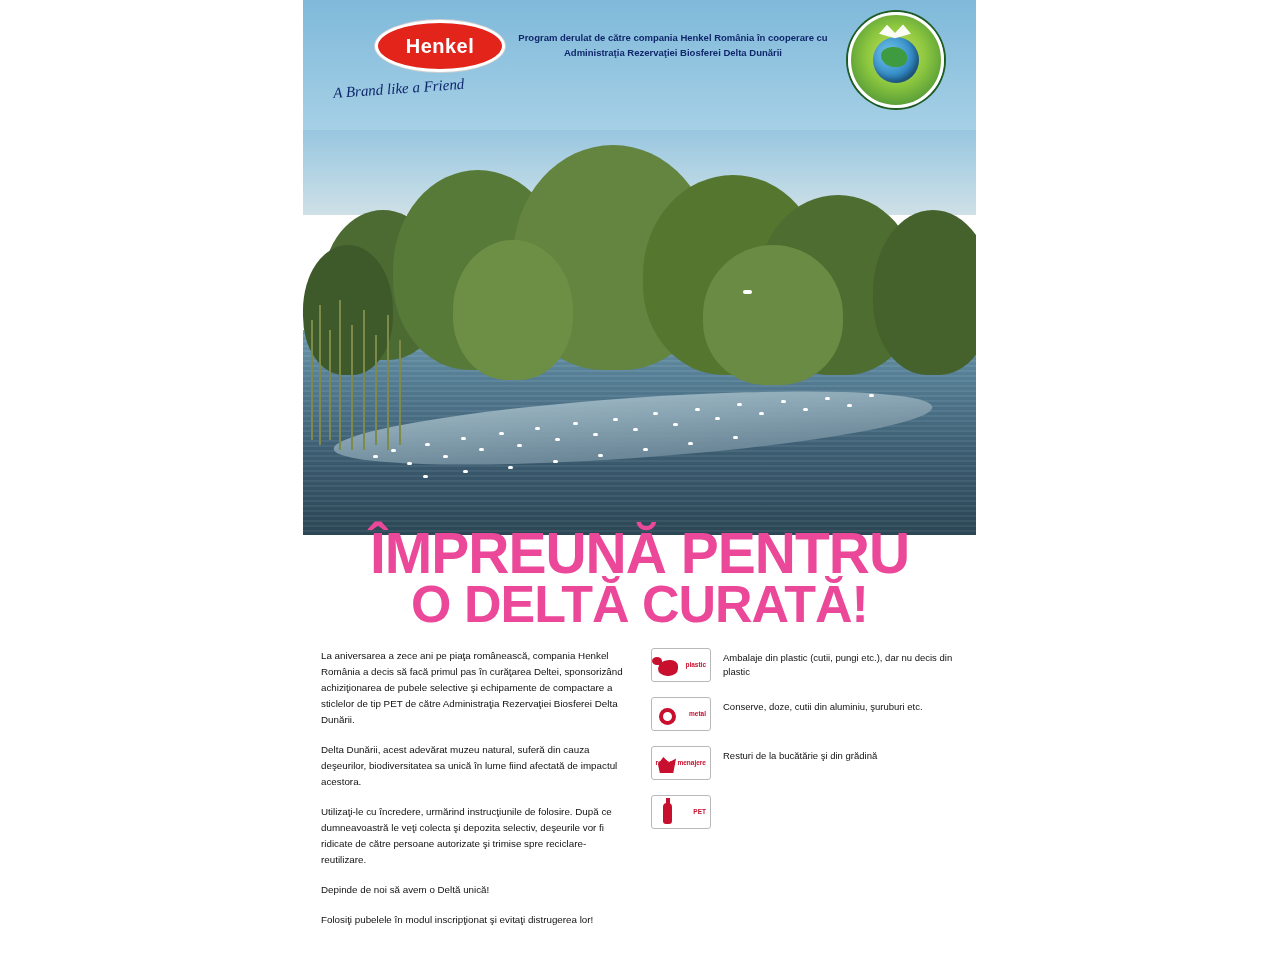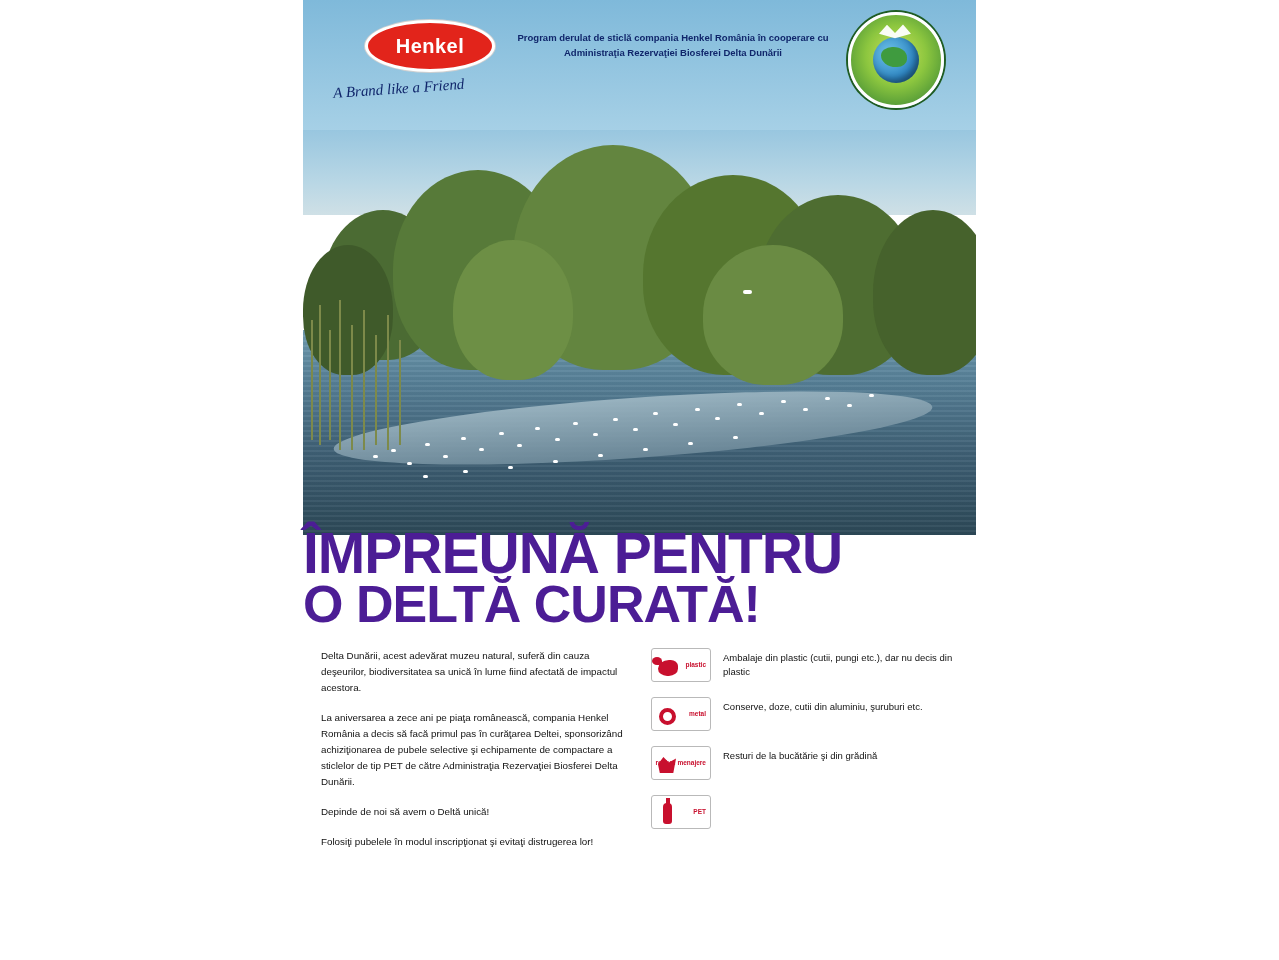--- a/index.html
+++ b/index.html
@@ -16,21 +16,21 @@
   .header{
     position:absolute;left:0;top:0;width:673px;height:130px;
     background:linear-gradient(to bottom,#8fc2df 0%,#a9d2e7 55%,#bcdcea 100%);
     overflow:hidden;
   }
   .sky-tone{
     position:absolute;left:0;top:0;width:673px;height:130px;
     background:linear-gradient(to bottom,#7fb9da,#a6d0e6);
   }
   .henkel-logo{
-    position:absolute;left:62px;top:20px;width:124px;height:46px;
+    position:absolute;left:72px;top:20px;width:124px;height:46px;
     border-radius:50%;
     background:#e2241b;
     border:3px solid #ffffff;
     box-shadow:0 0 0 1px #d0d0d0;
     display:flex;align-items:center;justify-content:center;text-align:center;
   }
   .henkel-logo span{
     color:#ffffff;font-size:20px;font-weight:bold;letter-spacing:.5px;
     font-family:"Liberation Sans", sans-serif;
   }
@@ -100,22 +100,22 @@
     opacity:.9;
   }
   .birds{position:absolute;left:0;top:0;width:673px;height:535px;}
   .bird-dot{position:absolute;width:5px;height:3px;background:#ffffff;border-radius:2px;}
   .reeds{
     position:absolute;left:0;top:300px;width:120px;height:160px;
   }
   .reed{position:absolute;width:2px;background:#7d8a4a;}
   
   .headline{
-    position:absolute;left:0;top:527px;width:673px;
-    color:#4c1d95;font-weight:bold;letter-spacing:-1px;
+    position:absolute;left:0;top:527px;width:673px;text-align:center;
+    color:#ec4899;font-weight:bold;letter-spacing:-1px;
     font-family:"Liberation Sans", sans-serif;
   }
   .headline .l1{font-size:57px;line-height:52px;display:block;}
   .headline .l2{font-size:52px;line-height:50px;display:block;}
   
   .body-wrap{position:absolute;left:0;top:648px;width:673px;height:300px;}
   .col-left{
     position:absolute;left:18px;top:0;width:305px;
     font-size:9.8px;line-height:16px;color:#111111;
   }
@@ -259,39 +259,40 @@
       <div class="sky-tone"></div>
 
       <div class="henkel-logo">
         <span>Henkel</span>
       </div>
 
       <div class="brand-slogan">
         <span>A Brand like a Friend</span>
       </div>
 
-      <div class="hdr-text">Program derulat de sticlă compania Henkel România în cooperare cu Administraţia Rezervaţiei Biosferei Delta Dunării</div>
+      <div class="hdr-text">Program derulat de către compania Henkel România în cooperare cu Administraţia Rezervaţiei Biosferei Delta Dunării</div>
 
       <div class="reserve-logo">
         <div class="globe"></div>
         <div class="bird"></div>
       </div>
     </div>
   </div>
 
   <div class="headline">
     <span class="l1">ÎMPREUNĂ PENTRU</span>
     <span class="l2">O DELTĂ CURATĂ!</span>
   </div>
 
   <div class="body-wrap">
 
     <div class="col-left">
+      <p>La aniversarea a zece ani pe piaţa românească, compania Henkel România a decis să facă primul pas în curăţarea Deltei, sponsorizând achiziţionarea de pubele selective şi echipamente de compactare a sticlelor de tip PET de către Administraţia Rezervaţiei Biosferei Delta Dunării.</p>
       <p>Delta Dunării, acest adevărat muzeu natural, suferă din cauza deşeurilor, biodiversitatea sa unică în lume fiind afectată de impactul acestora.</p>
-      <p>La aniversarea a zece ani pe piaţa românească, compania Henkel România a decis să facă primul pas în curăţarea Deltei, sponsorizând achiziţionarea de pubele selective şi echipamente de compactare a sticlelor de tip PET de către Administraţia Rezervaţiei Biosferei Delta Dunării.</p>
+      <p>Utilizaţi-le cu încredere, urmărind instrucţiunile de folosire. După ce dumneavoastră le veţi colecta şi depozita selectiv, deşeurile vor fi ridicate de către persoane autorizate şi trimise spre reciclare-reutilizare.</p>
       <p>Depinde de noi să avem o Deltă unică!</p>
       <p>Folosiţi pubelele în modul inscripţionat şi evitaţi distrugerea lor!</p>
     </div>
 
     <div class="col-right">
 
       <div class="legend-row">
         <div class="legend-box">
           <div class="legend-icon">
               <div class="ic-duck"></div>

